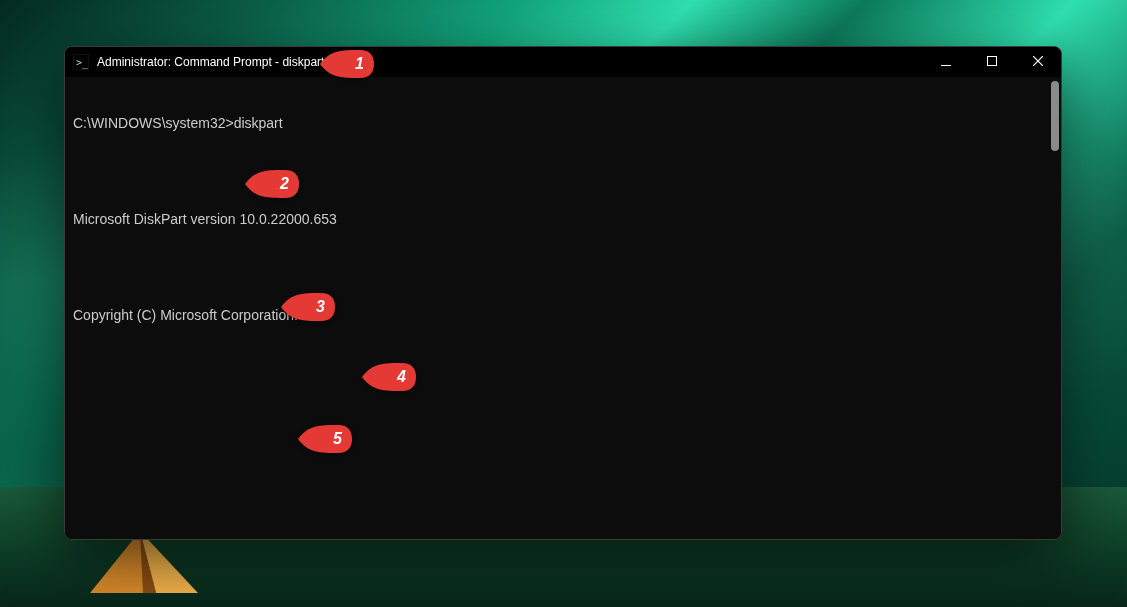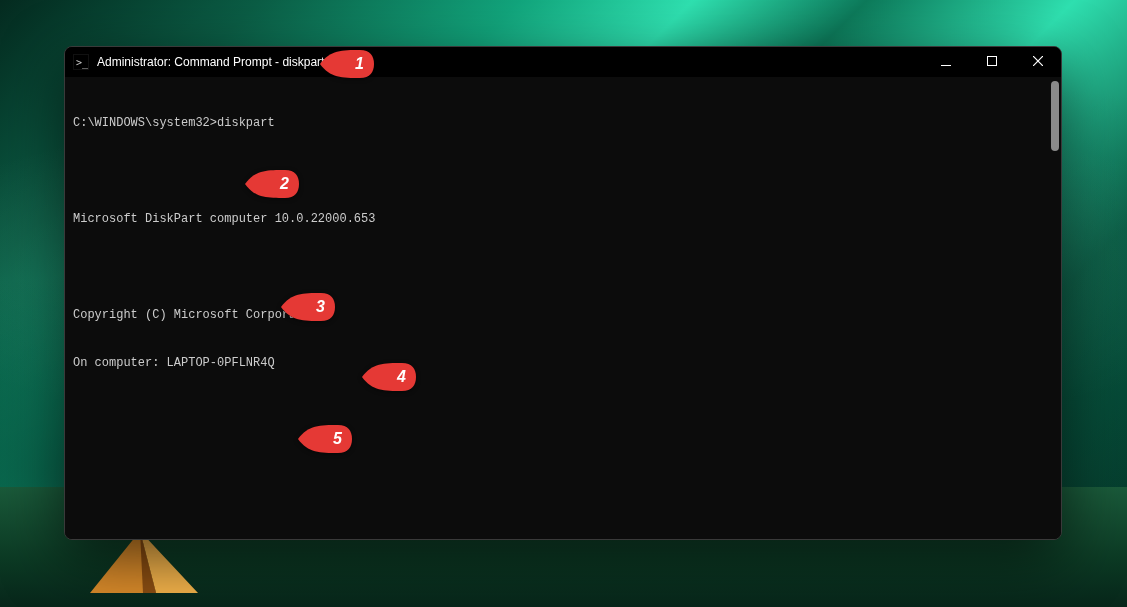--- a/index.html
+++ b/index.html
@@ -62,22 +62,22 @@
     color:#ffffff;
   }
   .win-btn svg { width:10px; height:10px; }
   .win-btn.min svg { width:10px; height:1px; }
 
   .terminal {
     flex:1;
     position:relative;
     background:#0c0c0c;
     color:#cccccc;
-    font-family: Liberation Mono, monospace;
-    font-size:12px;
+    font-family: Liberation Sans, sans-serif;
+    font-size:14px;
     line-height:16px;
     padding:6px 8px 8px 8px;
     white-space:pre;
     overflow:hidden;
   }
   .scrollbar-track {
     position:absolute; right:2px; top:4px; width:8px; height:calc(100% - 8px);
   }
   .scrollbar-thumb {
     position:absolute; right:2px; top:4px; width:8px; height:70px;
@@ -149,24 +149,23 @@
               <line x1="10" y1="0" x2="0" y2="10" stroke="currentColor" stroke-width="1.2"></line>
             </svg>
         </span>
       </div>
     </div>
   </div>
 
   <div class="terminal">
     <div class="line">C:\WINDOWS\system32&gt;diskpart</div>
     <div class="line"></div>
-    <div class="line">Microsoft DiskPart computer 10.0.22000.653</div>
+    <div class="line">Microsoft DiskPart version 10.0.22000.653</div>
     <div class="line"></div>
     <div class="line">Copyright (C) Microsoft Corporation.</div>
-    <div class="line">On computer: LAPTOP-0PFLNR4Q</div>
     <div class="line"></div>
     <div class="line"></div>
     
     
     
     
     
     
     
     

